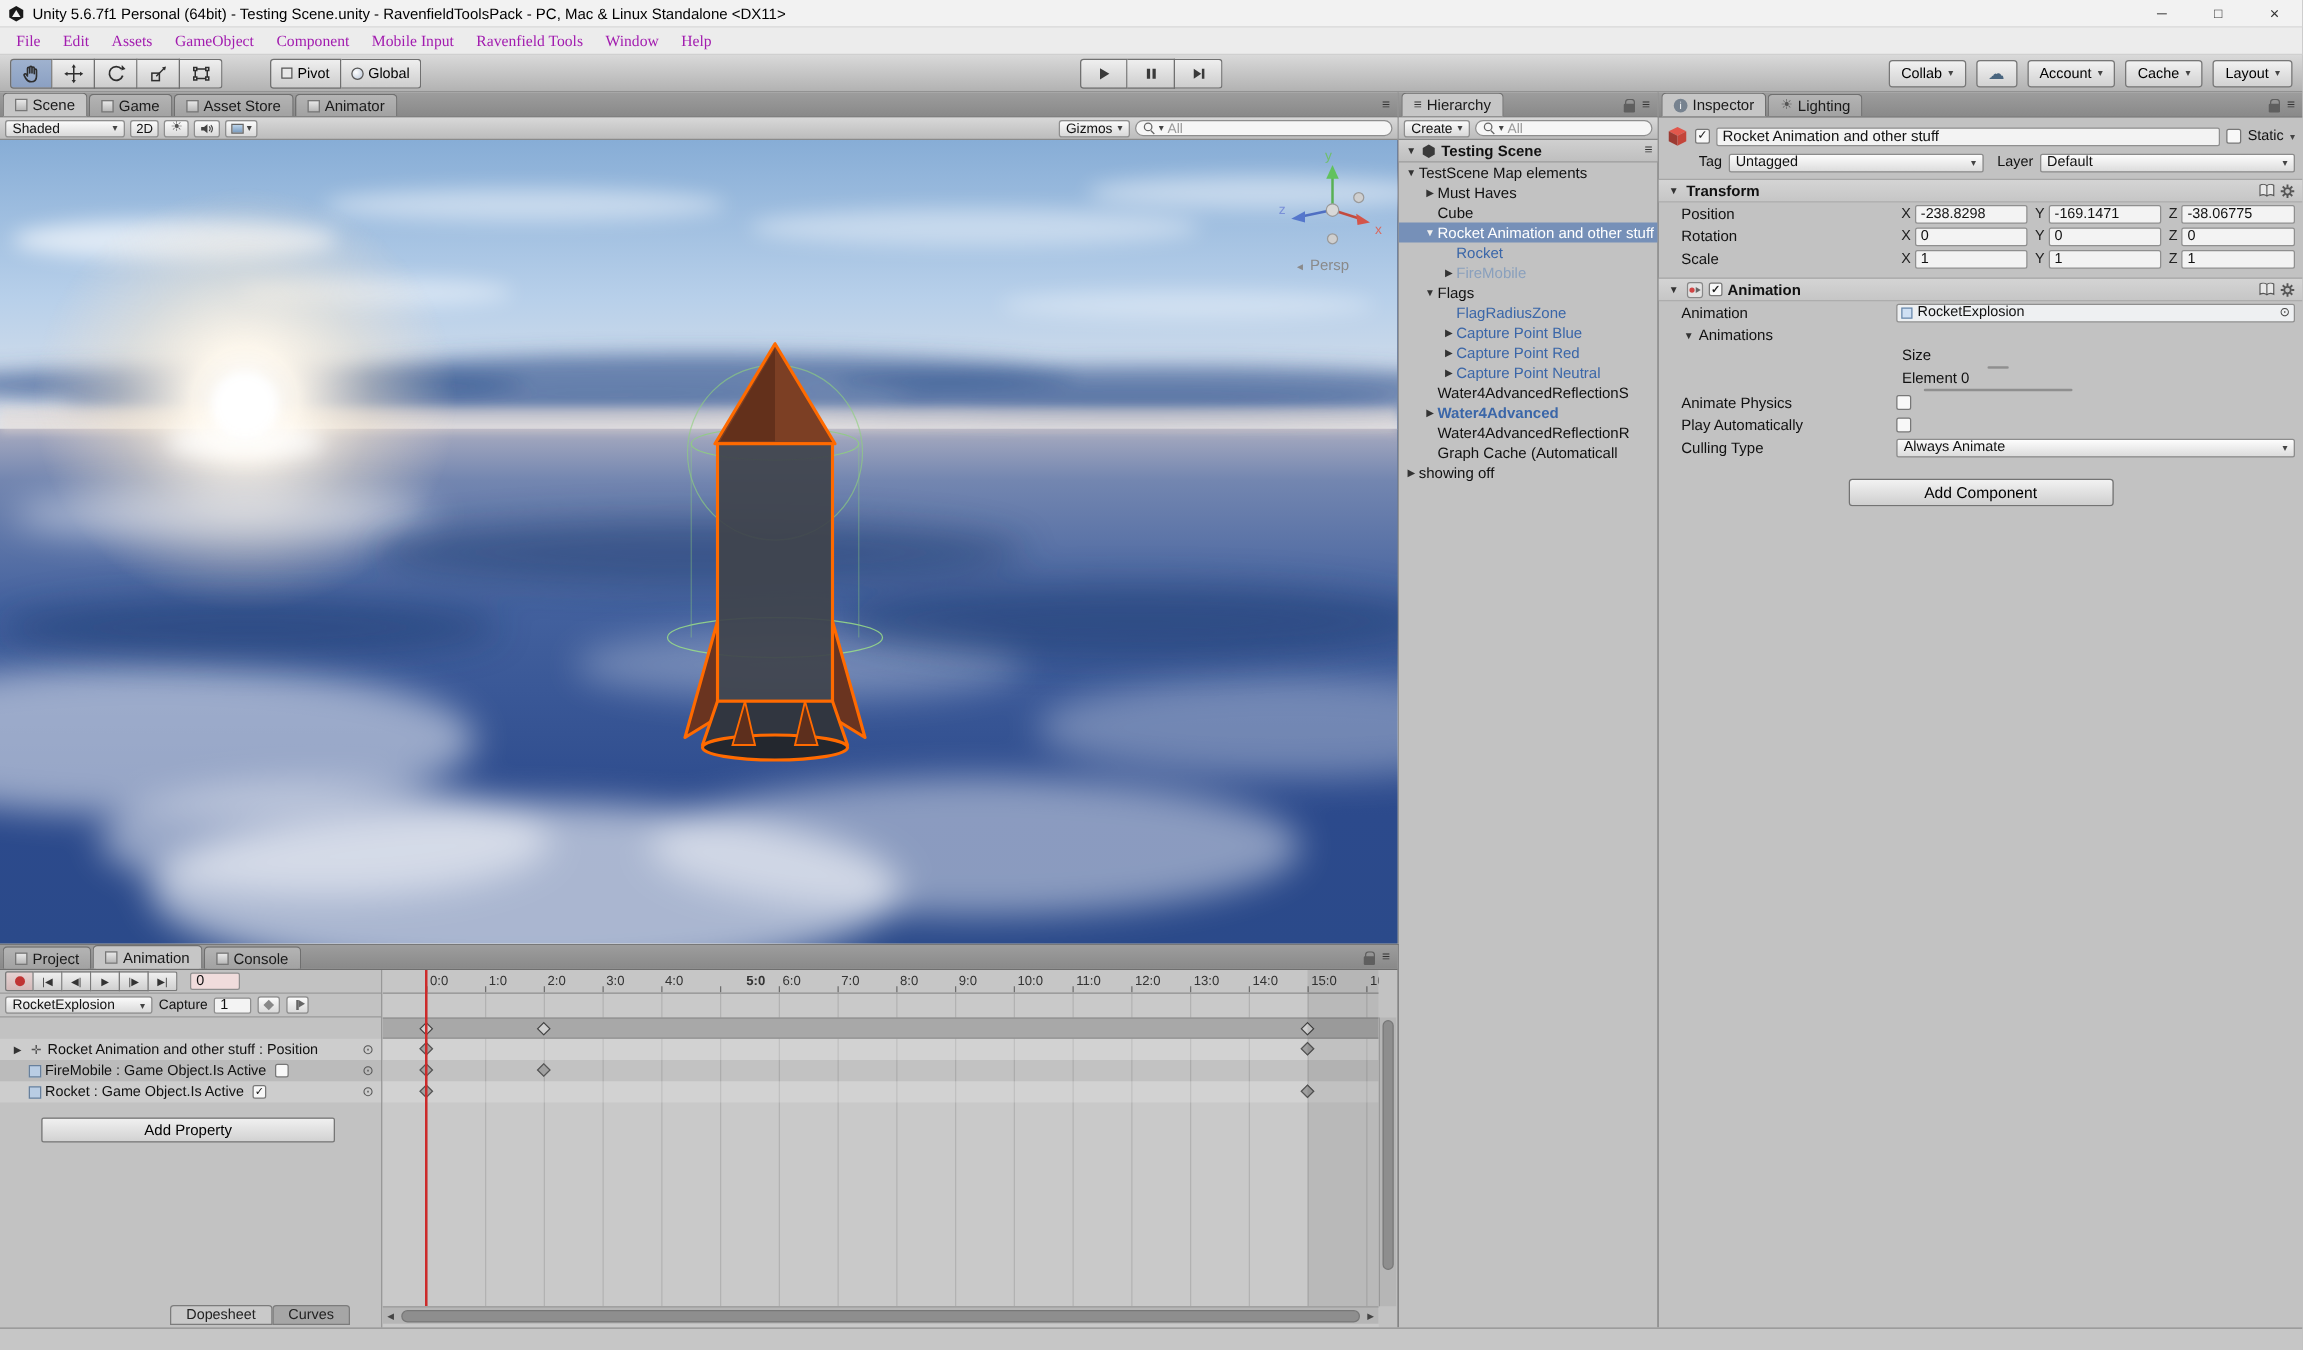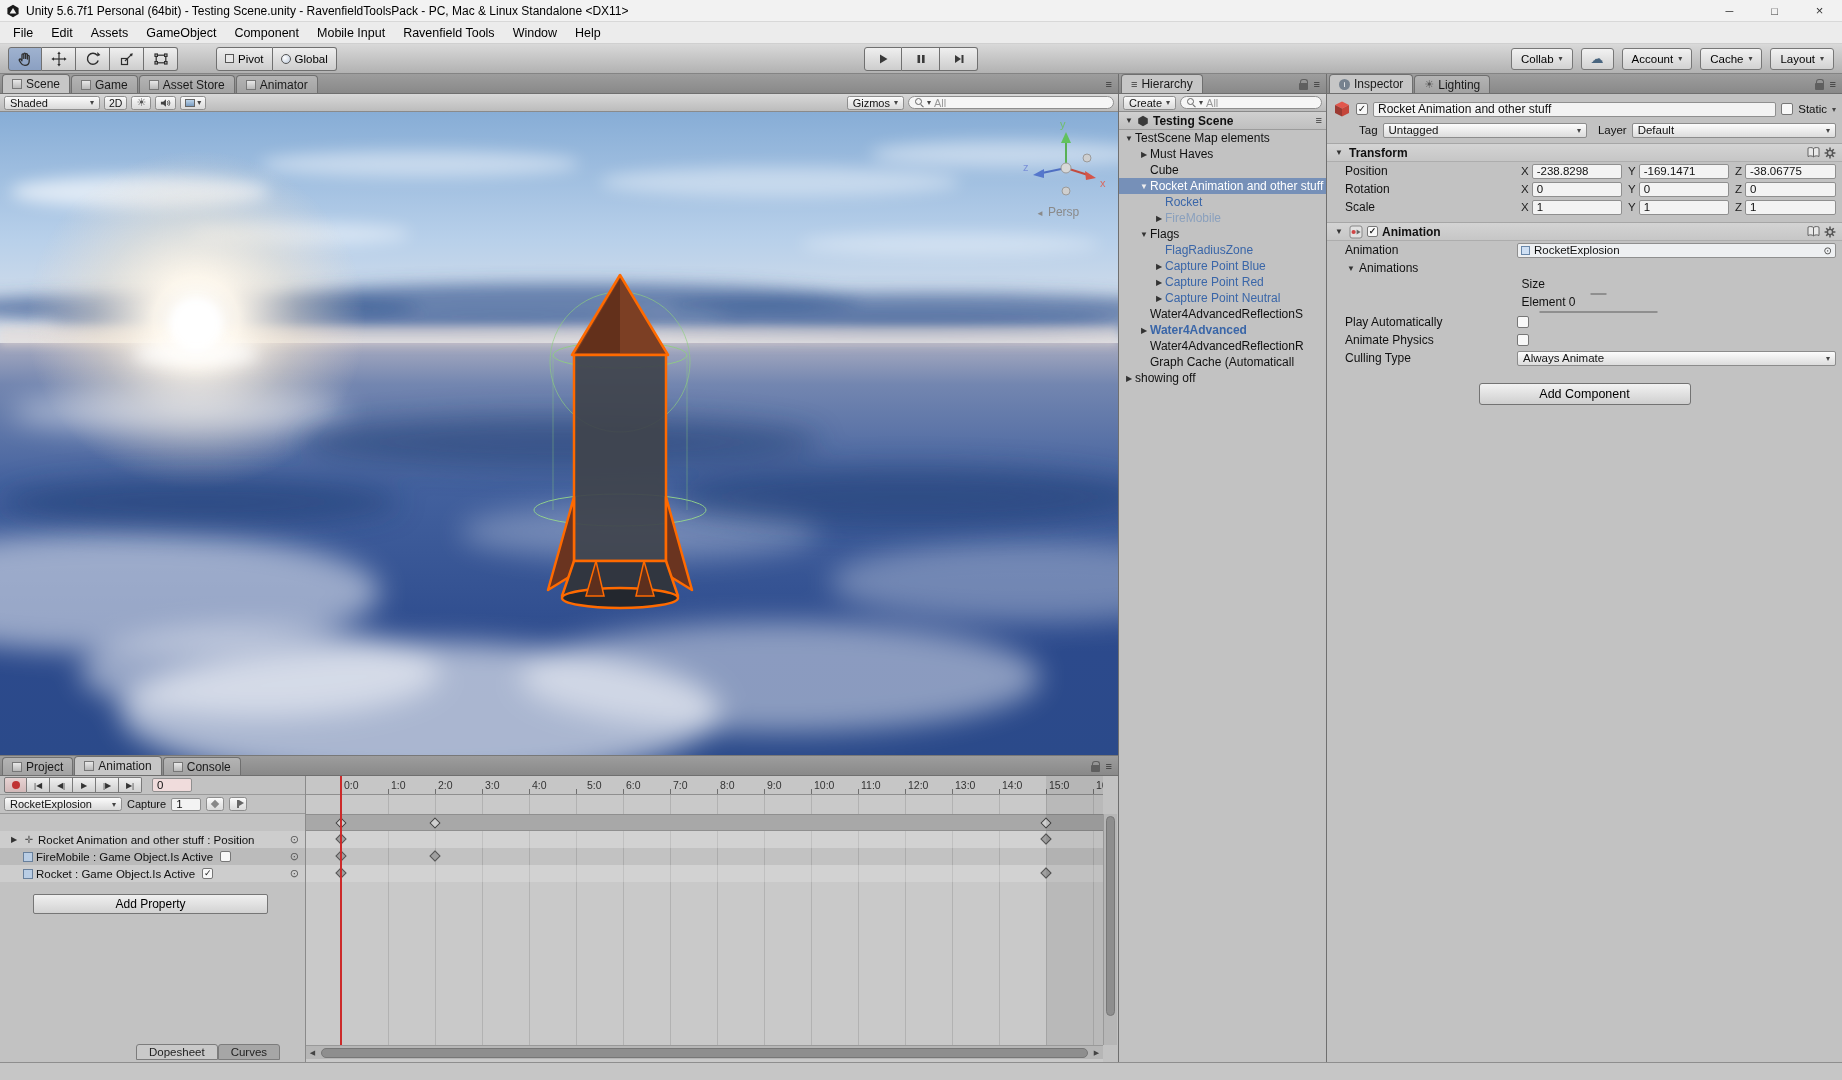--- a/index.html
+++ b/index.html
@@ -12,21 +12,21 @@
   b { font-weight:bold; }
 
   
   #titlebar { position:absolute; left:0; top:0; width:1842px; height:22px; background:#f2f2f2; border-bottom:1px solid #d8d8d8; display:flex; align-items:center; padding-left:6px; gap:6px; }
   #titlebar .t-title { font-size:12px; color:#000; white-space:nowrap; }
   .wincontrols { margin-left:auto; display:flex; height:22px; }
   .winbtn { width:45px; height:22px; display:flex; align-items:center; justify-content:center; font-size:11px; color:#333; }
 
   
   #menubar { position:absolute; left:0; top:22px; width:1842px; height:22px; background:#ececec; border-bottom:1px solid #d0d0d0; display:flex; align-items:center; padding-left:4px; }
-  .menu-item { padding:0 9px; font-size:12.5px; color:#000000; line-height:22px; }
+  .menu-item { padding:0 9px; font-size:12.5px; color:#a21caf; line-height:22px;font-family:Liberation Serif, serif; }
 
   
   #toolbar { position:absolute; left:0; top:44px; width:1842px; height:30px; background:linear-gradient(#d9d9d9,#b2b2b2); border-bottom:1px solid #848484; display:flex; align-items:center; padding:0 8px; }
   .tool-group { display:flex;justify-content:flex-end; }
   .tbtn { width:34px; height:24px; display:flex; align-items:center; justify-content:center; background:linear-gradient(#efefef,#cdcdcd); border:1px solid #707070; border-left:none; }
   .tool-group .tbtn:first-child { border-left:1px solid #707070; border-radius:3px 0 0 3px; }
   .tool-group .tbtn:last-child { border-radius:0 3px 3px 0; }
   .tbtn.active { background:linear-gradient(#9fb2cf,#8ba0c2); }
   .tbtn.text { width:auto; padding:0 8px; gap:4px; font-size:11.5px; }
   .pivot-group { margin-left:38px; }
@@ -700,25 +700,25 @@
     </div>
     <div class="insp-row indent">
       <span class="insp-label">Element 0</span>
       <div class="objfield flex1">
           <span class="obj-icon"></span>
           <span>RocketExplosion</span>
           <span class="obj-picker">⊙</span>
         </div>
     </div>
     <div class="insp-row">
+      <span class="insp-label">Animate Physics</span>
+      <span class="checkbox"></span>
+    </div>
+    <div class="insp-row">
       <span class="insp-label">Play Automatically</span>
-      <span class="checkbox"></span>
-    </div>
-    <div class="insp-row">
-      <span class="insp-label">Animate Physics</span>
       <span class="checkbox"></span>
     </div>
     <div class="insp-row">
       <span class="insp-label">Culling Type</span>
       <div class="dropdown flex1">
           <span>Always Animate</span>
           <span class="dd-arrow">▾</span>
         </div>
     </div>
     <div class="addcomp-wrap">
@@ -829,21 +829,21 @@
           <span class="tick-label" style="left: 38px;">0:0</span>
           <span class="tick-line" style="left: 35px;"></span>
           <span class="tick-label" style="left: 85px;">1:0</span>
           <span class="tick-line" style="left: 82px;"></span>
           <span class="tick-label" style="left: 132px;">2:0</span>
           <span class="tick-line" style="left: 129px;"></span>
           <span class="tick-label" style="left: 179px;">3:0</span>
           <span class="tick-line" style="left: 176px;"></span>
           <span class="tick-label" style="left: 226px;">4:0</span>
           <span class="tick-line" style="left: 223px;"></span>
-          <span class="tick-label" style="left: 281px;">5:0</span>
+          <span class="tick-label" style="left: 291px; font-weight: bold;">5:0</span>
           <span class="tick-line" style="left: 270px;"></span>
           <span class="tick-label" style="left: 320px;">6:0</span>
           <span class="tick-line" style="left: 317px;"></span>
           <span class="tick-label" style="left: 367px;">7:0</span>
           <span class="tick-line" style="left: 364px;"></span>
           <span class="tick-label" style="left: 414px;">8:0</span>
           <span class="tick-line" style="left: 411px;"></span>
           <span class="tick-label" style="left: 461px;">9:0</span>
           <span class="tick-line" style="left: 458px;"></span>
           <span class="tick-label" style="left: 508px;">10:0</span>

